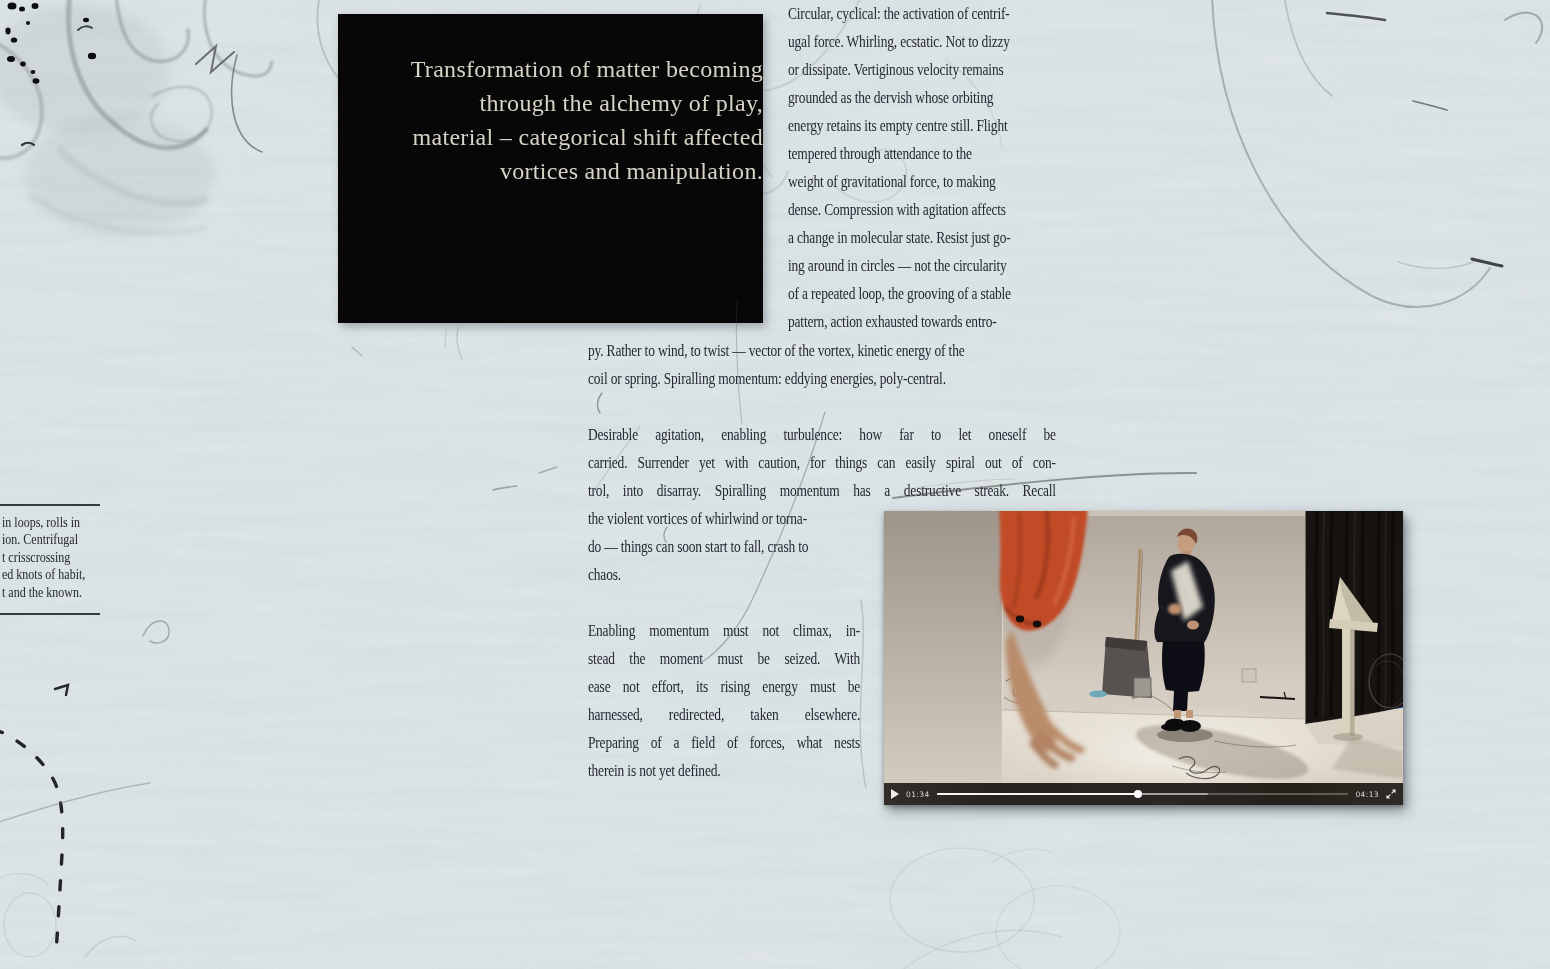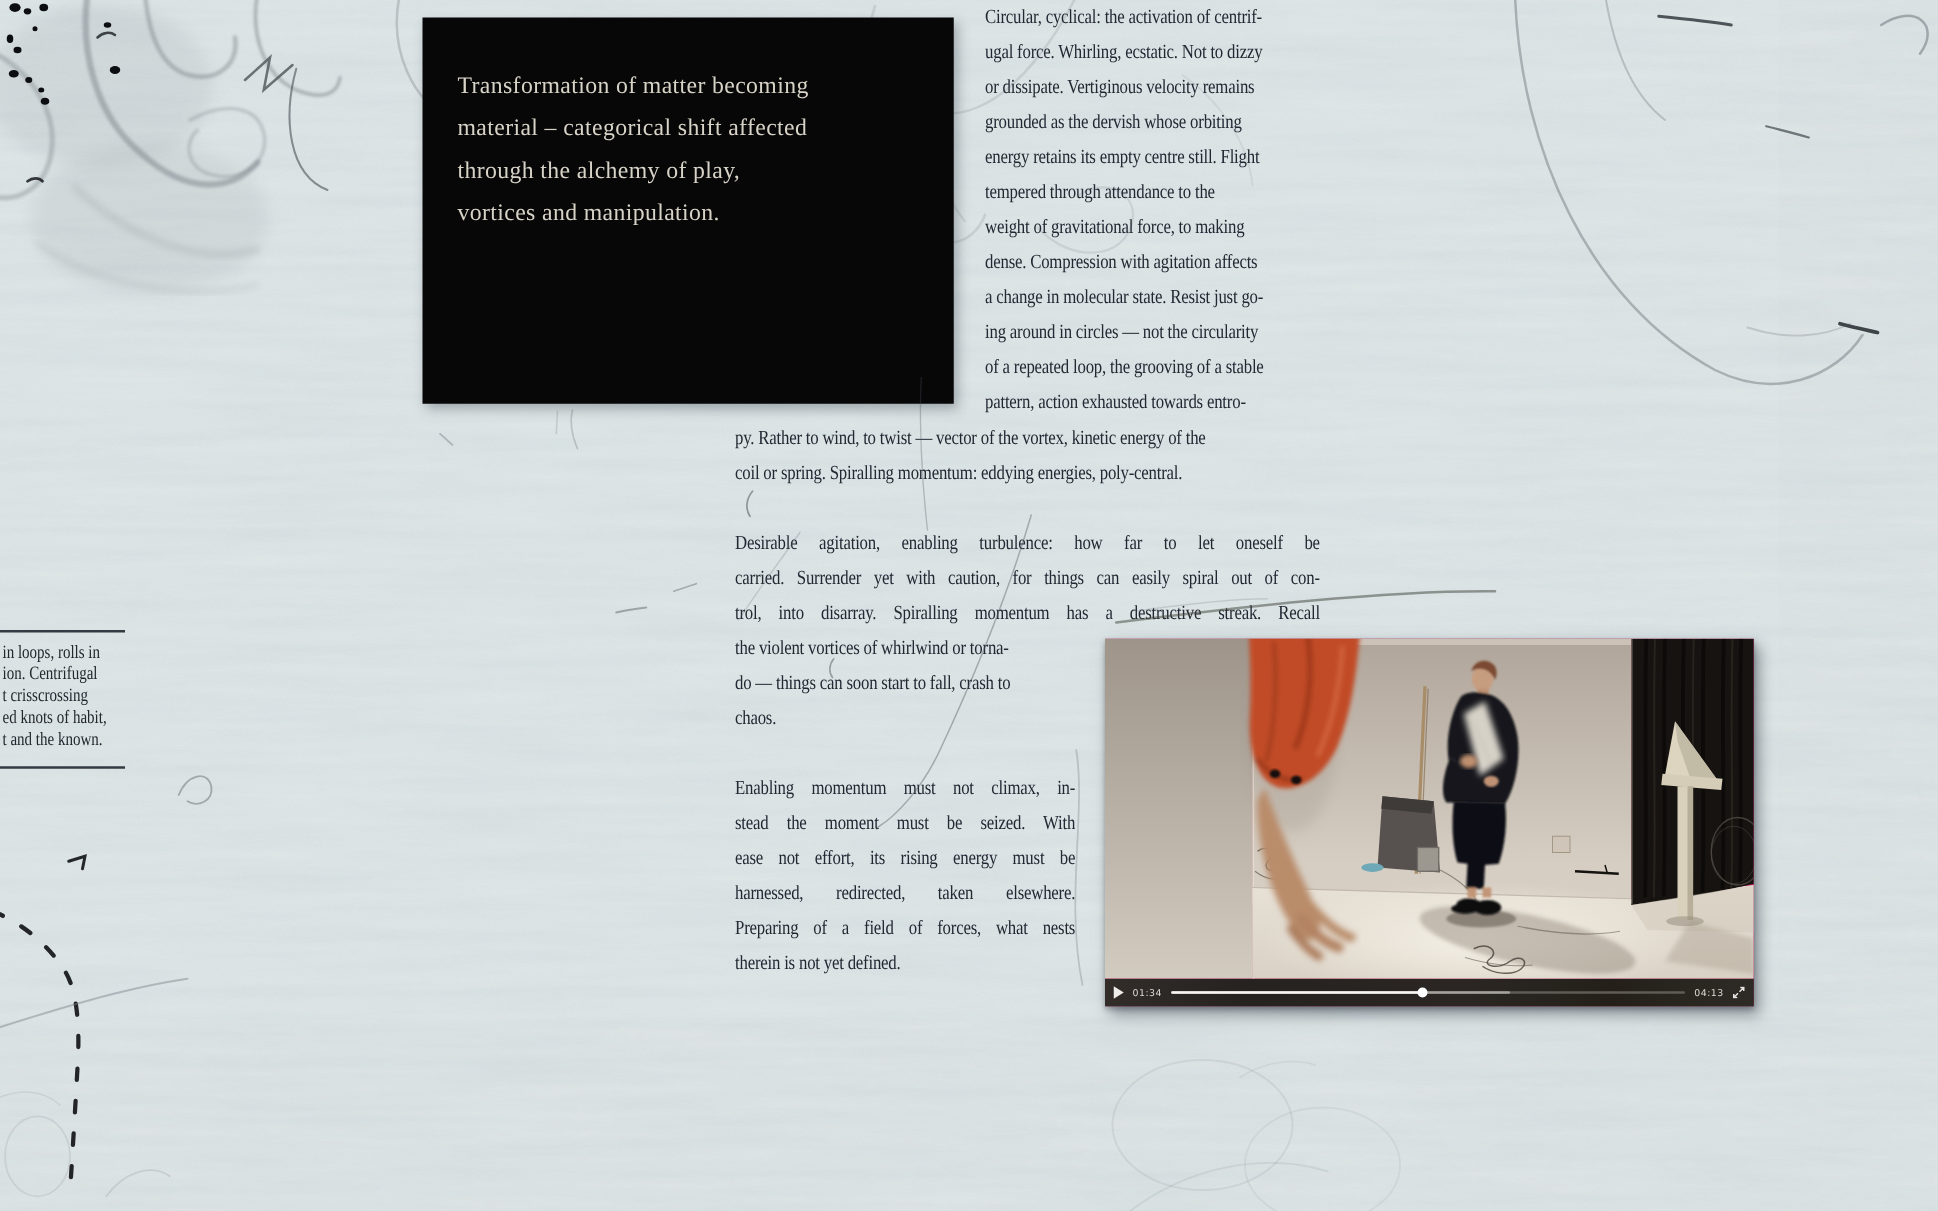--- a/index.html
+++ b/index.html
@@ -15,33 +15,33 @@
   .textblock .ln{height:28px;line-height:28px;font-size:16px;letter-spacing:-0.2px;white-space:nowrap;}
   .textblock .jl{height:28px;line-height:28px;font-size:16px;letter-spacing:-0.2px;
     white-space:normal;text-align:justify;text-align-last:justify;overflow:hidden;}
   
   .quote-card{
     position:absolute;left:338px;top:14px;width:425px;height:309px;
     background:#070708;box-shadow:3px 4px 9px rgba(60,72,82,.38);
     padding:38px 0 0 28px;box-sizing:border-box;
   }
   .quote-card .qln{
-    height:34px;line-height:34px;font-size:19px;letter-spacing:.3px;
-    color:#d8d3c7;white-space:nowrap;
+    height:34px;line-height:34px;font-size:24px;letter-spacing:.3px;
+    color:#d8d3c7;white-space:nowrap;text-align:right;
   }
   
   .margin-note{position:absolute;left:0;top:0;}
   .mn-rule{position:absolute;left:0;width:100px;height:2px;background:#343a41;}
   .mn-lines{position:absolute;left:2px;top:514px;transform:scaleX(0.8);transform-origin:0 0;width:132px;}
   .mn-lines .mln{height:17.4px;line-height:17.4px;font-size:15px;white-space:nowrap;color:#23272e;}
   
   .video-player{
     position:absolute;left:884px;top:511px;width:519px;height:294px;
     box-shadow:4px 6px 11px rgba(45,55,66,.5),0 2px 4px rgba(45,55,66,.35);
-    background:#be185d;
+    background:#3b82f6;
   }
   .video-scene{display:block;}
   .controls{
     height:22px;display:flex;align-items:center;gap:7px;padding:0 7px;box-sizing:border-box;
     background:linear-gradient(90deg,#322d29 0%,#262220 22%,#2b2623 55%,#242019 78%,#2e2a25 100%);
     font-family:"DejaVu Sans","Liberation Sans",sans-serif;
   }
   .play-btn{width:0;height:0;border-left:8px solid #efedeb;border-top:5px solid transparent;
     border-bottom:5px solid transparent;cursor:pointer;flex:0 0 auto;}
   .time{font-size:7.5px;color:#dcdad8;letter-spacing:.4px;flex:0 0 auto;}
@@ -150,22 +150,22 @@
   <path d="M-5,880 C15,870 35,872 48,884" stroke="#6a7178" stroke-width="1.3" opacity="0.14"></path>
 
   <ellipse cx="962" cy="900" rx="72" ry="52" stroke="#6a7178" stroke-width="1.6" opacity="0.12"></ellipse>
   <ellipse cx="1058" cy="932" rx="62" ry="46" stroke="#6a7178" stroke-width="1.4" opacity="0.1"></ellipse>
   <path d="M900,972 C950,932 1012,922 1062,937" stroke="#6a7178" stroke-width="1.5" opacity="0.13"></path>
   <path d="M992,862 C1010,850 1034,846 1052,852" stroke="#6a7178" stroke-width="1.3" opacity="0.1"></path>
 </svg>
 
 <div class="quote-card">
   <div class="qln">Transformation of matter becoming</div>
+  <div class="qln">through the alchemy of play,</div>
   <div class="qln">material – categorical shift affected</div>
-  <div class="qln">through the alchemy of play,</div>
   <div class="qln">vortices and manipulation.</div>
 </div>
 
 <div class="textblock" style="left:788px;top:0;width:320px;">
   <div class="ln">Circular, cyclical: the activation of centrif-</div>
   <div class="ln">ugal force. Whirling, ecstatic. Not to dizzy</div>
   <div class="ln">or dissipate. Vertiginous velocity remains</div>
   <div class="ln">grounded as the dervish whose orbiting</div>
   <div class="ln">energy retains its empty centre still. Flight</div>
   <div class="ln">tempered through attendance to the</div>

